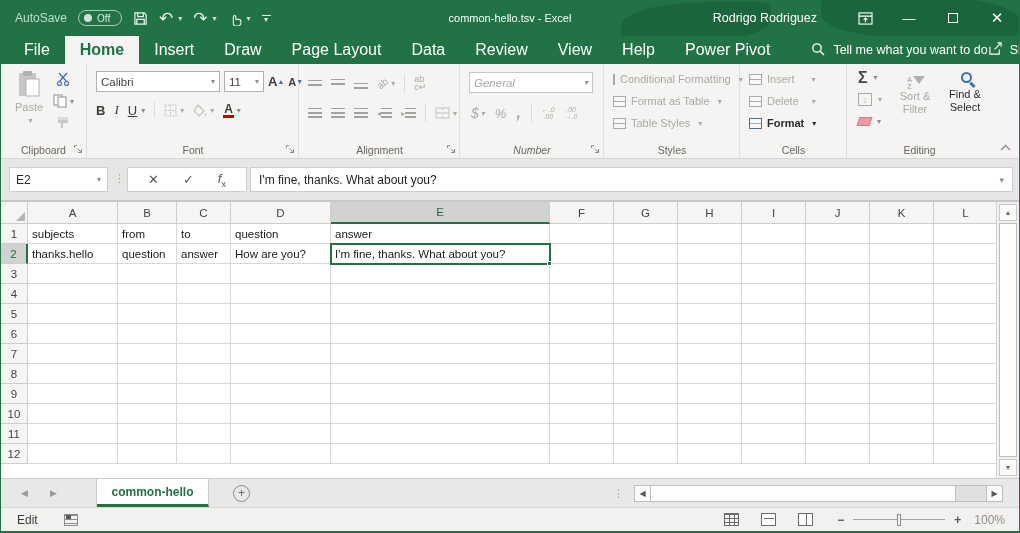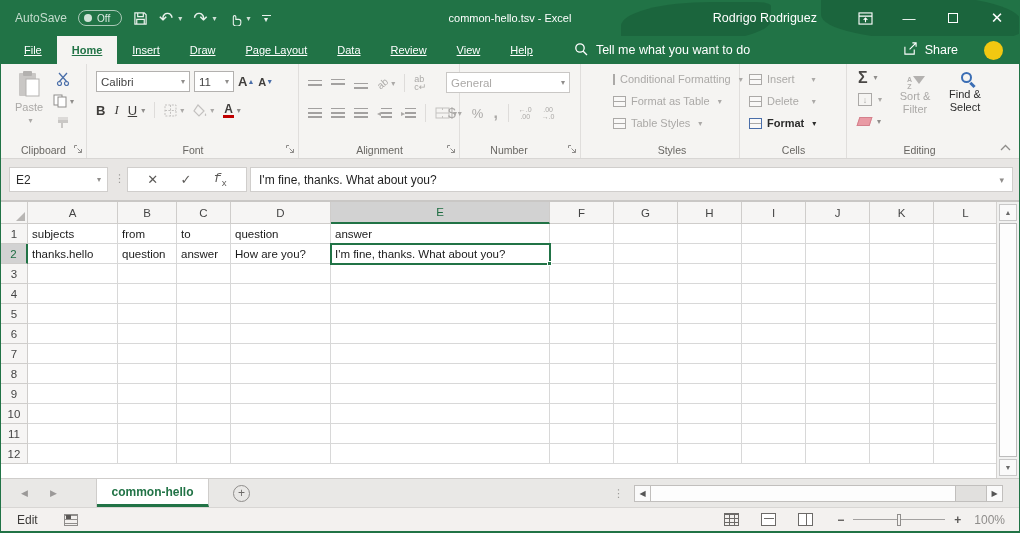--- a/index.html
+++ b/index.html
@@ -21,21 +21,21 @@
   .qat-more .bar { width:9px; height:1px; background:#e9f1ec; }
   .qat-more .c { font-size:8px; color:#e9f1ec; line-height:5px; }
   .tb-title { position:absolute; top:0; left:0; right:0; height:36px; display:flex; align-items:center; justify-content:center; font-size:11px; color:#fff; }
   .tb-right { position:absolute; right:0; top:0; height:36px; display:flex; align-items:center; }
   .tb-user { font-size:12.5px; margin-right:26px; }
   .wbtn { width:44px; height:36px; display:flex; align-items:center; justify-content:center; color:#fff; font-size:13px; }
   .maxbox { width:10px; height:10px; border:1px solid #fff; display:inline-block; }
 
   
   .tabsrow { position:absolute; top:36px; left:0; right:0; height:28px; background:#217346; display:flex; align-items:stretch; padding-left:8px; }
-  .rtab { padding:0 15px; display:flex; align-items:center; font-size:11px; color:#fff; white-space:nowrap;text-decoration:underline; }
+  .rtab { padding:0 15px; display:flex; align-items:center; font-size:16px; color:#fff; white-space:nowrap; }
   .rtab.active { background:#f5f4f2; color:#217346; font-weight:bold; }
   .tellme { display:flex; align-items:center; gap:8px; color:#fff; font-size:12.5px; margin-left:26px; white-space:nowrap; }
   .share { display:flex; align-items:center; gap:7px; color:#fff; font-size:12.5px; margin-left:auto; margin-right:26px; }
   .smiley { width:19px; height:19px; border-radius:50%; background:#f2c811; position:relative; margin-right:16px; align-self:center; }
 
   
   .ribbon { position:absolute; top:64px; left:0; right:0; height:95px; background:#f5f4f2; border-bottom:1px solid #d8d6d4; font-size:11px; color:#444; }
   .grp { position:absolute; top:0; height:94px; border-right:1px solid #e0dedc; }
   .grp-label { position:absolute; bottom:2px; left:0; right:0; text-align:center; font-size:10.5px; color:#696763; }
   .launch { position:absolute; right:3px; bottom:4px; width:10px; height:10px; }
@@ -185,20 +185,21 @@
     <div style="display:flex;">
         <div class="rtab">File</div>
         <div class="rtab active">Home</div>
         <div class="rtab">Insert</div>
         <div class="rtab">Draw</div>
         <div class="rtab">Page Layout</div>
         <div class="rtab">Data</div>
         <div class="rtab">Review</div>
         <div class="rtab">View</div>
         <div class="rtab">Help</div>
+        <div class="rtab">Power Pivot</div>
       </div>
     <div class="tellme">
       <span>
         <svg width="14" height="14" viewBox="0 0 14 14">
             <circle cx="6" cy="6" r="4.2" fill="none" stroke="#fff" stroke-width="1.3"></circle>
             <path d="M9.2 9.2 L13 13" stroke="#fff" stroke-width="1.3"></path>
           </svg>
       </span>
       <span>Tell me what you want to do</span>
     </div>
@@ -252,21 +253,21 @@
       <span class="launch">
         <svg width="10" height="10" viewBox="0 0 10 10">
             <path d="M1.5 4 V1.5 H4" fill="none" stroke="#8f8d8b"></path>
             <path d="M4.5 4.5 L8.5 8.5 M8.5 5 V8.5 H5" fill="none" stroke="#8f8d8b"></path>
           </svg>
       </span>
     </div>
 
     <div class="grp" style="left:87px; width:211px;">
       <div class="f-row1">
-        <span class="combo" style="width:94px;">
+        <span class="combo" style="width:124px;">
           <span class="cv">Calibri</span>
             <span class="caret">▾</span>
         </span>
         <span class="combo" style="width:40px;">
           <span class="cv">11</span>
             <span class="caret">▾</span>
         </span>
         <span class="btnish" style="font-size:13px;font-weight:bold;color:#3f3d3b;">A<span style="font-size:7px;color:#4a6ea9;vertical-align:top;">▲</span></span>
         <span class="btnish" style="font-size:11px;font-weight:bold;color:#3f3d3b;">A<span style="font-size:7px;color:#4a6ea9;vertical-align:top;">▼</span></span>
       </div>
@@ -337,21 +338,21 @@
       </div>
       <span class="grp-label">Alignment</span>
       <span class="launch">
         <svg width="10" height="10" viewBox="0 0 10 10">
             <path d="M1.5 4 V1.5 H4" fill="none" stroke="#8f8d8b"></path>
             <path d="M4.5 4.5 L8.5 8.5 M8.5 5 V8.5 H5" fill="none" stroke="#8f8d8b"></path>
           </svg>
       </span>
     </div>
 
-    <div class="grp" style="left:437px; width:143px;">
+    <div class="grp" style="left:460px; width:143px;font-style:italic;">
       <span class="combo" style="position:absolute;left:8px;top:8px;width:124px;border-color:#c9c7c5;">
         <span class="cv dim">General</span>
           <span class="caret">▾</span>
       </span>
       <div style="position:absolute;left:10px;top:40px;display:flex;align-items:center;gap:10px;">
         <span class="btnish dim" style="font-size:14px;">$</span>
         <span class="caret dim" style="margin-left:-8px;">▾</span>
         <span class="btnish dim" style="font-size:13px;">%</span>
         <span class="btnish dim" style="font-size:16px;font-weight:bold;">,</span>
         <span style="width:1px;height:18px;background:#dedcda;"></span>
@@ -445,21 +446,21 @@
 
   <div class="frow">
     <span class="namebox">
       <span style="flex:1;">E2</span>
       <span class="caret">▾</span>
     </span>
     <span class="fdots">⋮</span>
     <span class="fxbox">
       <span class="fxbtn">✕</span>
       <span class="fxbtn">✓</span>
-      <span class="fxbtn" style="font-family:Liberation Mono, monospace;"><i>f</i><sub style="font-size:9px;">x</sub></span>
+      <span class="fxbtn" style="font-family:Liberation Sans, sans-serif;"><i>f</i><sub style="font-size:9px;">x</sub></span>
     </span>
     <span class="formulabox">
       <span>I'm fine, thanks. What about you?</span>
       <span class="fexpand">▾</span>
     </span>
   </div>
 
   <div class="sheet">
 
   <div class="grow ghead">

